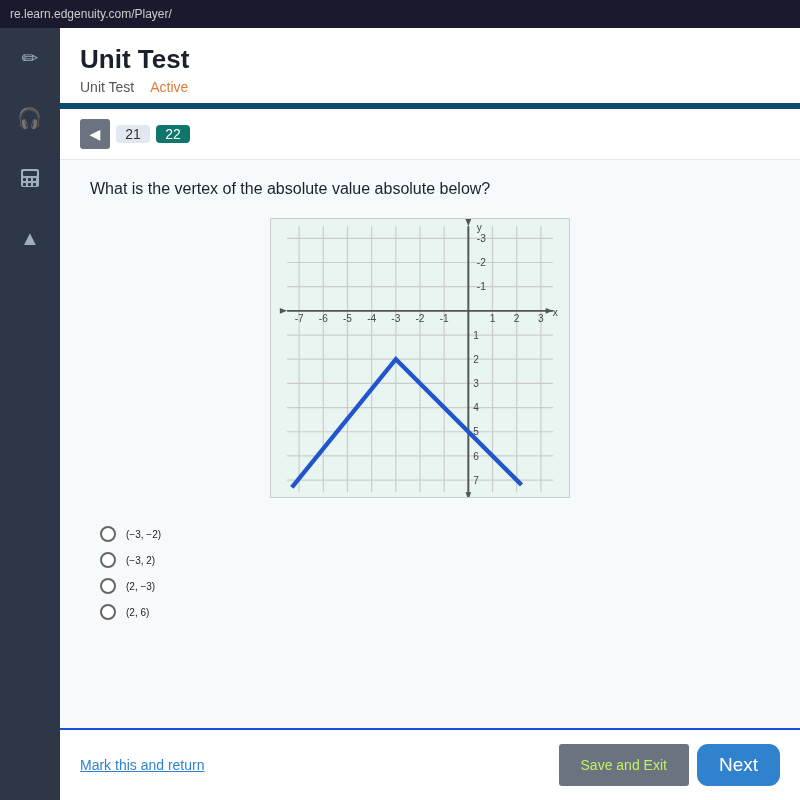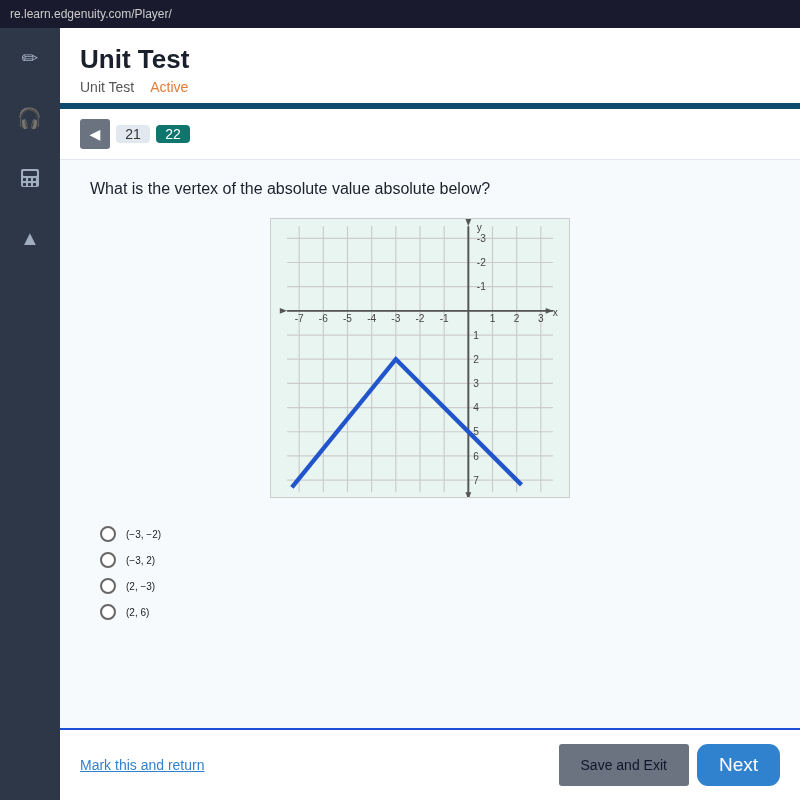--- a/index.html
+++ b/index.html
@@ -191,21 +191,21 @@
       text-decoration: underline;
       font-size: 14px;
       cursor: pointer;
     }
     .footer-buttons {
       display: flex;
       gap: 8px;
     }
     .save-exit-btn {
       background: #6b7280;
-      color: #0f172a;
+      color: #bef264;
       border: none;
       padding: 10px 22px;
       font-size: 14px;
       cursor: pointer;
       border-radius: 3px;
     }
     .next-btn {
       background: #3182ce;
       color: white;
       border: none;

